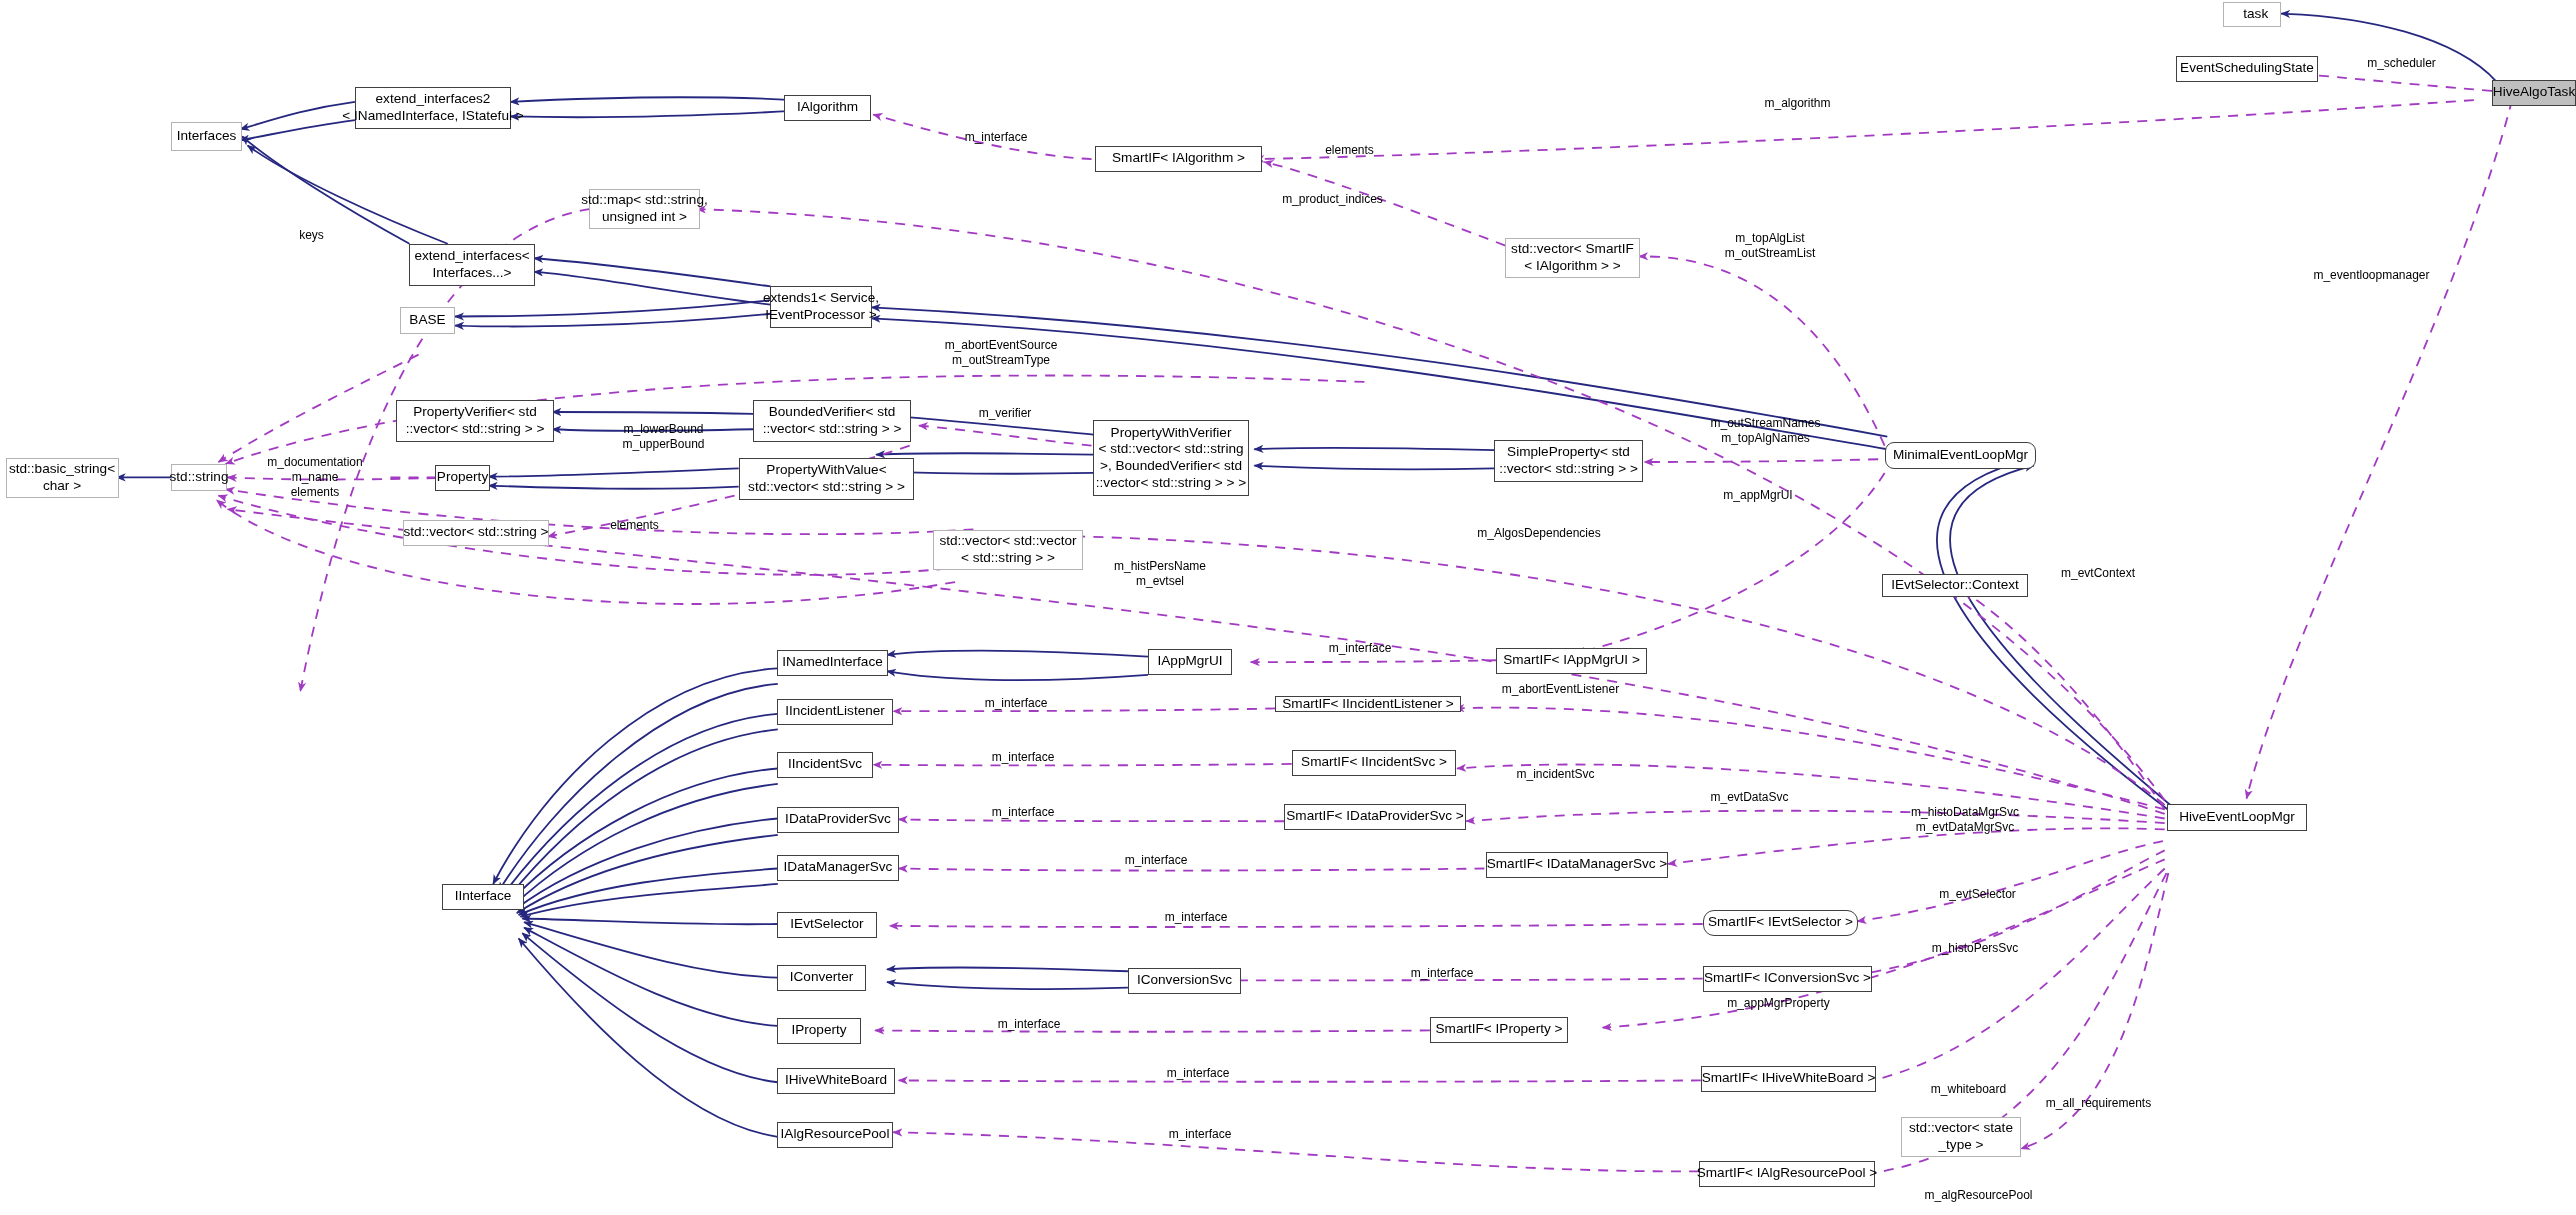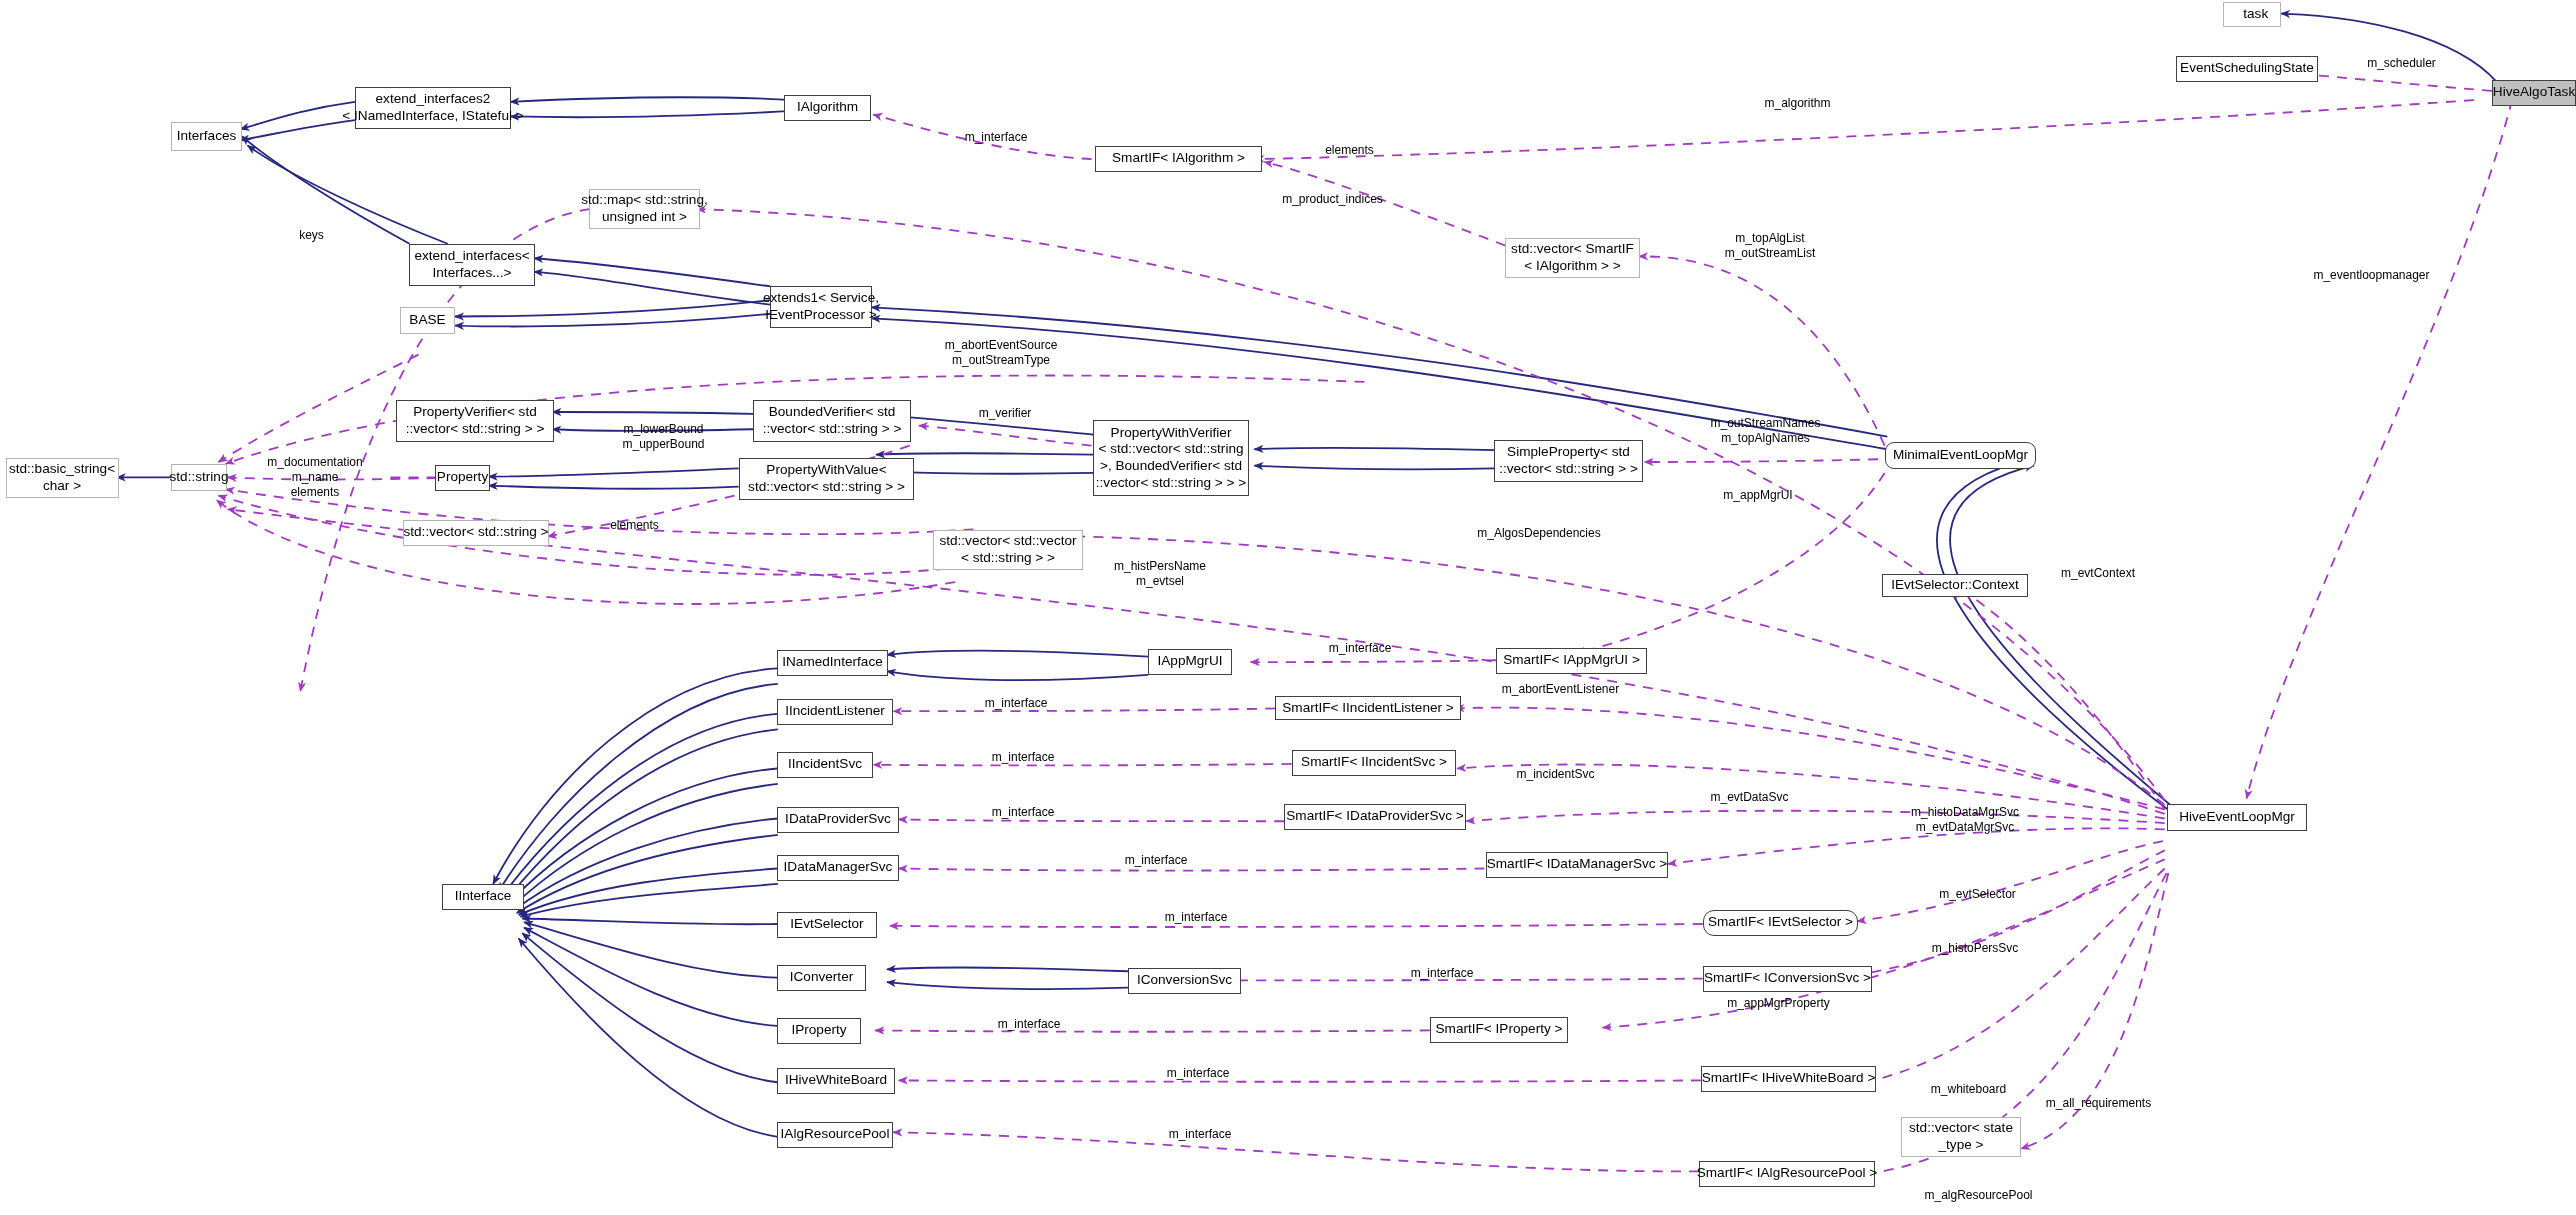--- a/index.html
+++ b/index.html
@@ -241,21 +241,21 @@
 ::vector&lt; std::string &gt; &gt;</div>
   <div class="node solid" style="left:1885px;top:442px;width:151px;height:27px;border-radius:9px;">MinimalEventLoopMgr</div>
   <div class="node light" style="left:403px;top:520px;width:146px;height:25.5px;">std::vector&lt; std::string &gt;</div>
   <div class="node light" style="left:933px;top:530px;width:150px;height:40px;">std::vector&lt; std::vector
 &lt; std::string &gt; &gt;</div>
   <div class="node solid" style="left:1882px;top:574px;width:146px;height:23px;">IEvtSelector::Context</div>
   <div class="node solid" style="left:777px;top:650px;width:111px;height:25.5px;">INamedInterface</div>
   <div class="node solid" style="left:1148px;top:649px;width:84px;height:25.5px;">IAppMgrUI</div>
   <div class="node solid" style="left:1496px;top:648px;width:151px;height:25.5px;">SmartIF&lt; IAppMgrUI &gt;</div>
   <div class="node solid" style="left:777px;top:699px;width:116px;height:25.5px;">IIncidentListener</div>
-  <div class="node solid" style="left:1275px;top:696px;width:186px;height:24px;">SmartIF&lt; IIncidentListener &gt;</div>
+  <div class="node solid" style="left:1275px;top:696px;width:186px;height:16px;">SmartIF&lt; IIncidentListener &gt;</div>
   <div class="node solid" style="left:777px;top:752px;width:96px;height:25.5px;">IIncidentSvc</div>
   <div class="node solid" style="left:1292px;top:750px;width:164px;height:25.5px;">SmartIF&lt; IIncidentSvc &gt;</div>
   <div class="node solid" style="left:777px;top:807px;width:122px;height:25.5px;">IDataProviderSvc</div>
   <div class="node solid" style="left:1284px;top:804px;width:182px;height:25.5px;">SmartIF&lt; IDataProviderSvc &gt;</div>
   <div class="node solid" style="left:777px;top:855px;width:122px;height:25.5px;">IDataManagerSvc</div>
   <div class="node solid" style="left:1486px;top:852px;width:182px;height:25.5px;">SmartIF&lt; IDataManagerSvc &gt;</div>
   <div class="node solid" style="left:777px;top:912px;width:100px;height:25.5px;">IEvtSelector</div>
   <div class="node solid" style="left:1703px;top:910px;width:155px;height:25.5px;border-radius:11px;">SmartIF&lt; IEvtSelector &gt;</div>
   <div class="node solid" style="left:442px;top:884px;width:82px;height:25.5px;">IInterface</div>
   <div class="node solid" style="left:777px;top:965px;width:89px;height:25.5px;">IConverter</div>

